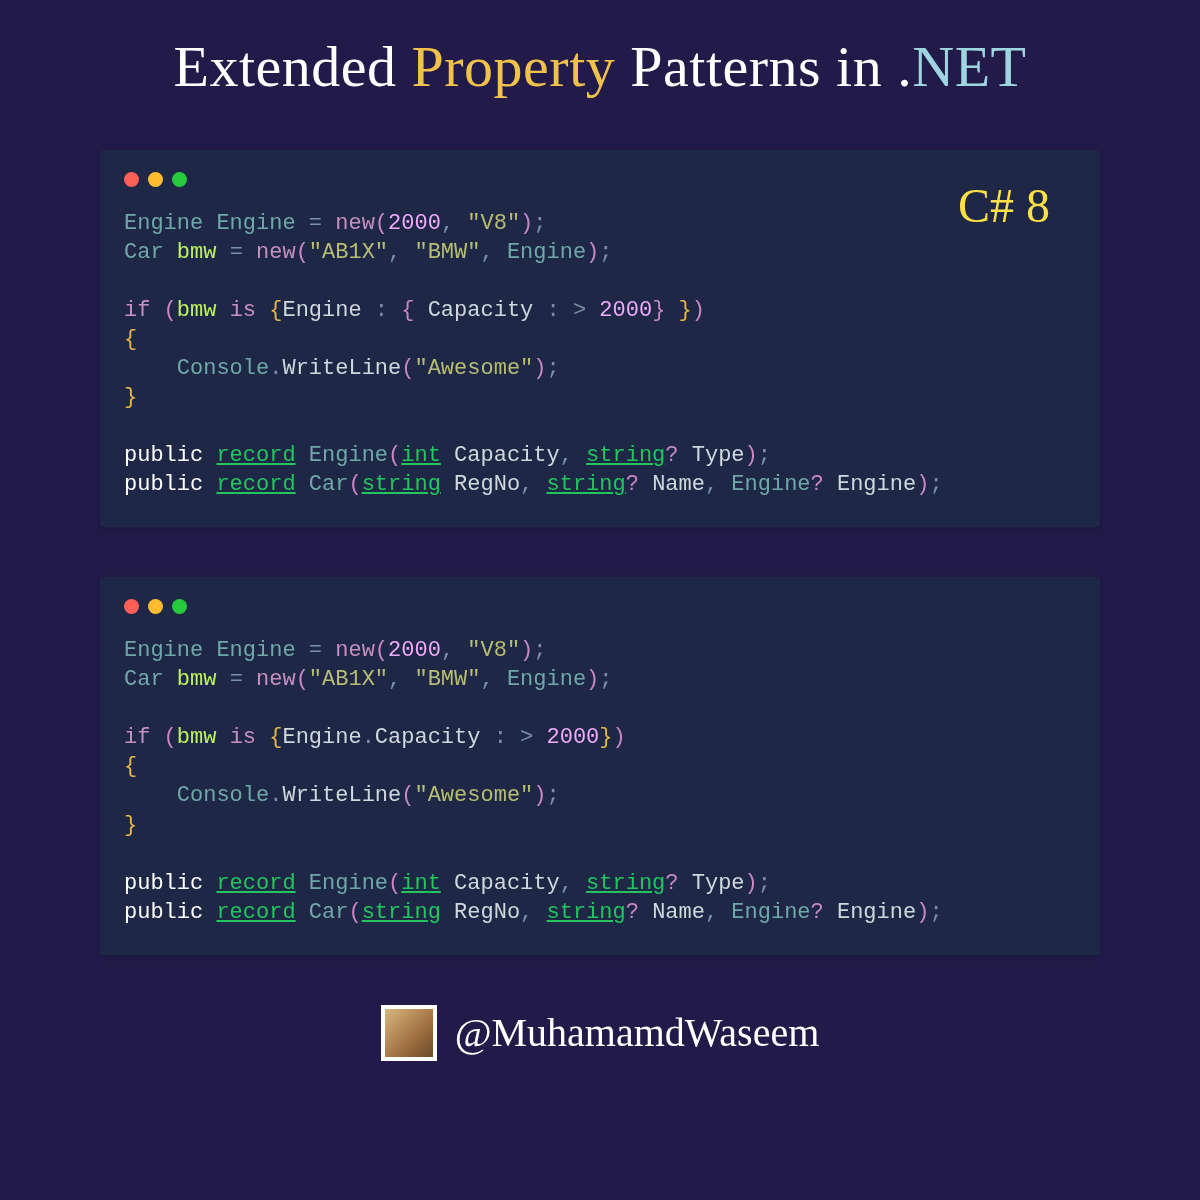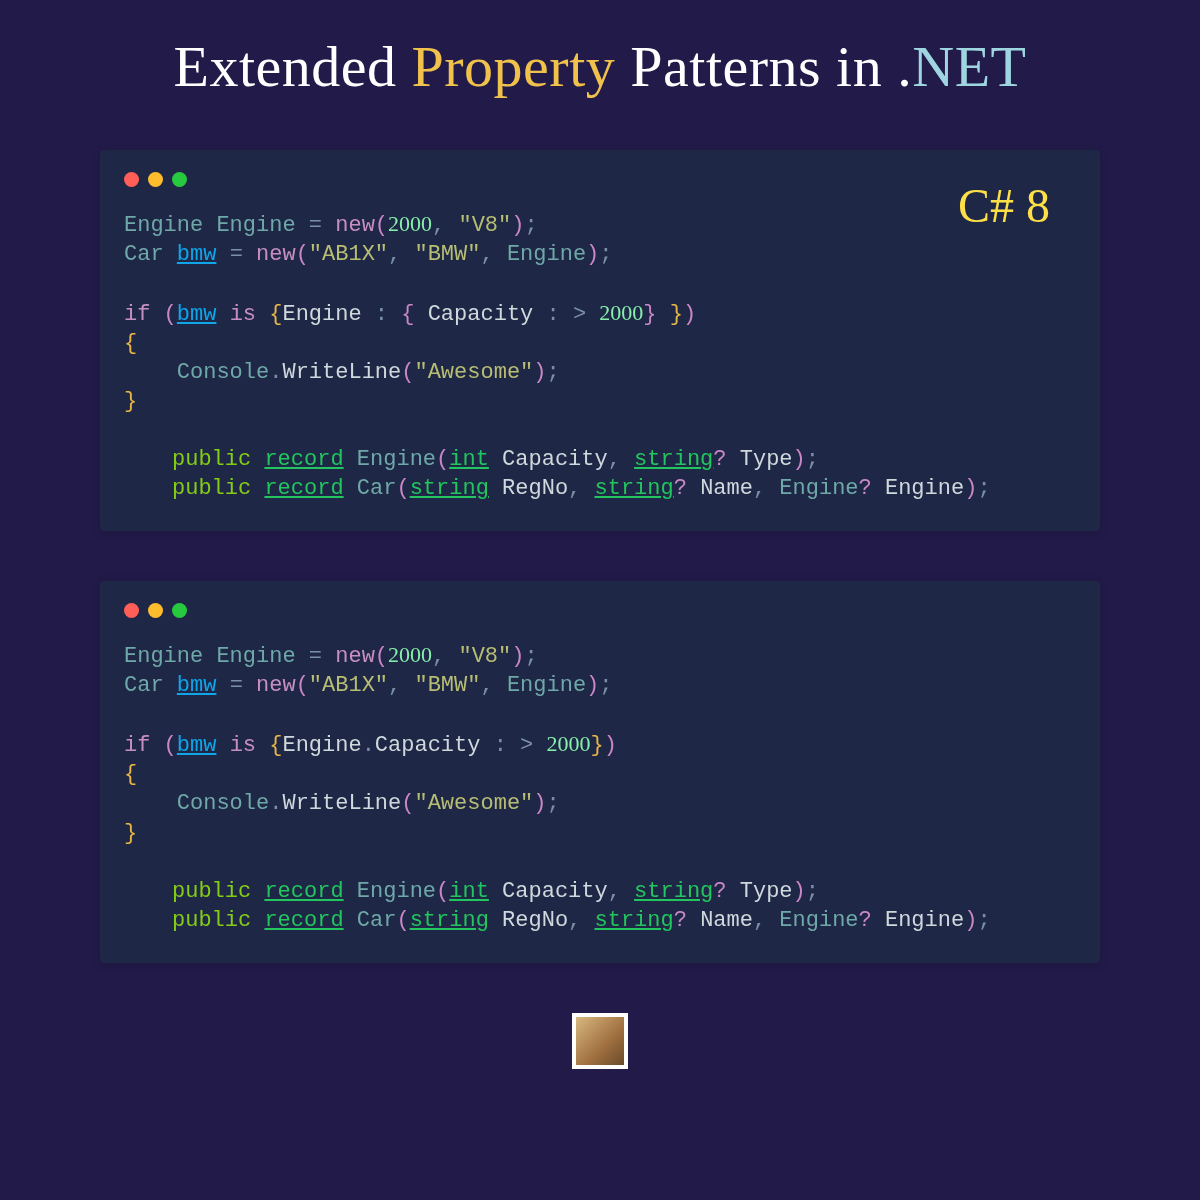--- a/index.html
+++ b/index.html
@@ -52,25 +52,25 @@
   pre.code {
     font-family: 'Menlo', 'Consolas', 'Courier New', monospace;
     font-size: 22px;
     line-height: 1.32;
     color: #cfd8dc;
     white-space: pre;
   }
   
   .tk-type    { color: #6FA8A8; }   
   .tk-ident   { color: #cfd8dc; }
-  .tk-var     { color: #0ea5e9; text-decoration: underline; }
+  .tk-var     { color: #bef264; }
   .tk-kw      { color: #c78fc1; text-align: center; }
-  .tk-num     { color: #86efac; font-family: Liberation Serif, serif; }
+  .tk-num     { color: #f0abfc; }
   .tk-str     { color: #b7bd73; }
-  .tk-pubkw   { color: #84cc16; margin-left: 48px; }   
+  .tk-pubkw   { color: #ffffff; }   
   .tk-record  { color: #22c55e; text-decoration: underline; }
   .tk-punc    { color: #7a8fa8; }
   .tk-brace   { color: #e8b648; }
   .tk-paren   { color: #c987c5; }
   .tk-op      { color: #7a8fa8; }
   .tk-q       { color: #c987c5; }
   .tk-prop    { color: #cfd8dc; }
   .footer {
     text-align: center;
     margin-top: 10px;
@@ -134,13 +134,14 @@
 <span class="tk-brace">}</span>
 
 <span class="tk-pubkw">public</span><span> </span><span class="tk-record">record</span><span> </span><span class="tk-type">Engine</span><span class="tk-paren">(</span><span class="tk-record">int</span><span> </span><span class="tk-ident">Capacity</span><span class="tk-punc">,</span><span> </span><span class="tk-record">string</span><span class="tk-q">?</span><span> </span><span class="tk-ident">Type</span><span class="tk-paren">)</span><span class="tk-punc">;</span>
 <span class="tk-pubkw">public</span><span> </span><span class="tk-record">record</span><span> </span><span class="tk-type">Car</span><span class="tk-paren">(</span><span class="tk-record">string</span><span> </span><span class="tk-ident">RegNo</span><span class="tk-punc">,</span><span> </span><span class="tk-record">string</span><span class="tk-q">?</span><span> </span><span class="tk-ident">Name</span><span class="tk-punc">,</span><span> </span><span class="tk-type">Engine</span><span class="tk-q">?</span><span> </span><span class="tk-ident">Engine</span><span class="tk-paren">)</span><span class="tk-punc">;</span></pre>
   </div>
 
 </div>
 
 <div class="footer">
   <span class="avatar"></span>
+  <span class="handle">@MuhamamdWaseem</span>
 </div>
 
 </body></html>

